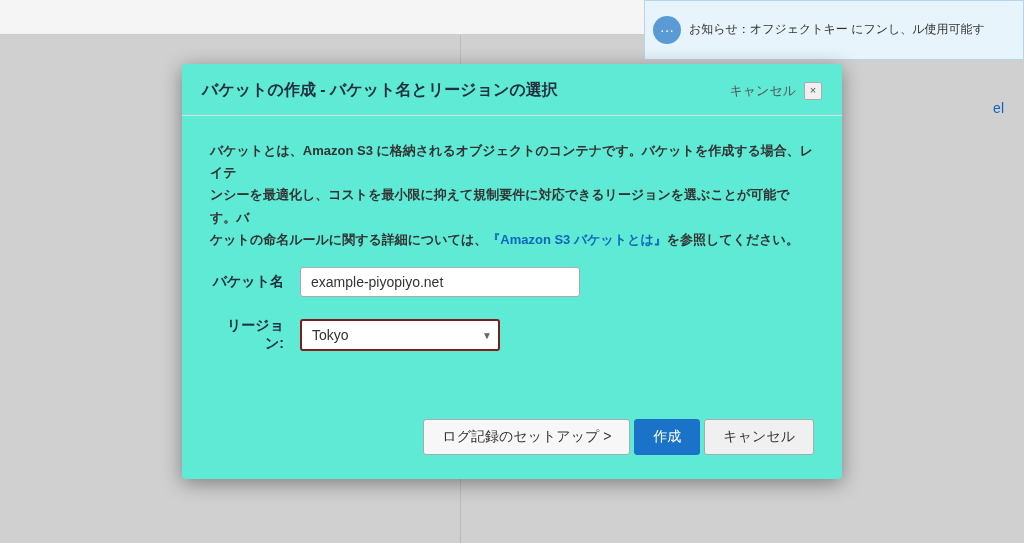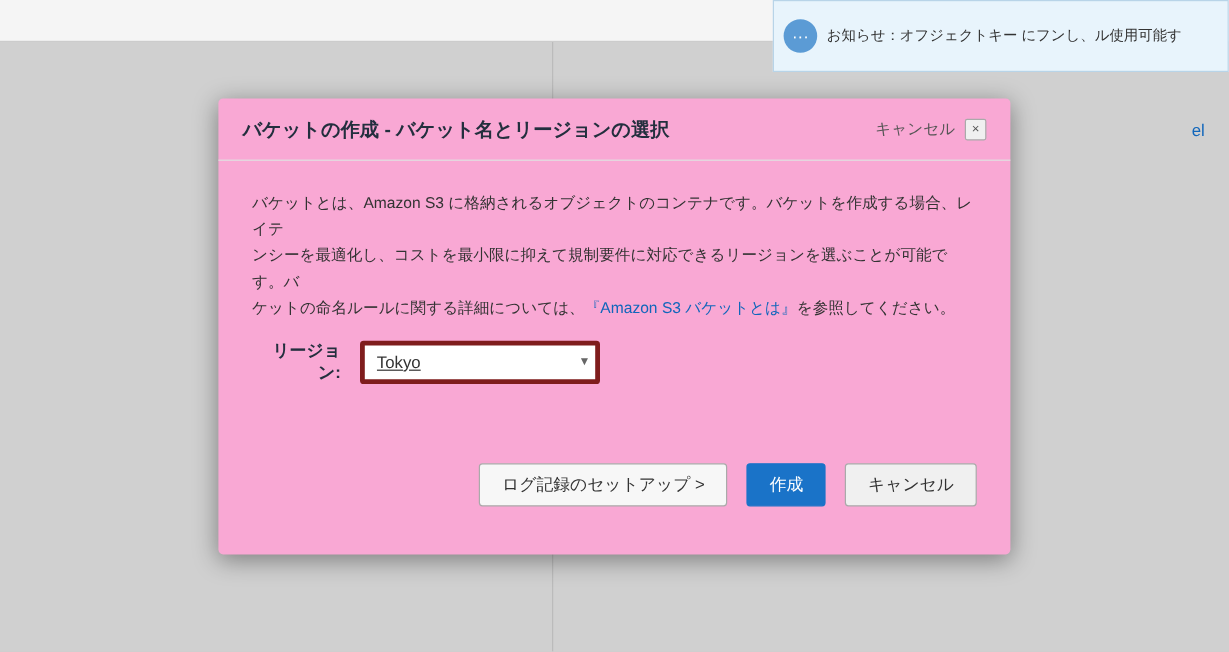--- a/index.html
+++ b/index.html
@@ -87,21 +87,21 @@
       top: 0;
       left: 0;
       width: 100%;
       height: 100%;
       display: flex;
       align-items: center;
       justify-content: center;
     }
 
     .modal {
-      background: #f9a8d4;
+      background: #5eead4;
       border-radius: 4px;
       box-shadow: 0 4px 20px rgba(0, 0, 0, 0.4);
       width: 660px;
       min-height: 380px;
       position: relative;
       padding: 0;
     }
 
     .modal-header {
       display: flex;
@@ -147,20 +147,21 @@
 
     .modal-body {
       padding: 24px 28px 20px 28px;
     }
 
     .description {
       font-size: 13px;
       color: #333;
       line-height: 1.7;
       margin-bottom: 16px;
+      font-weight: bold;
     }
 
     .description a {
       color: #1166bb;
       text-decoration: none;
     }
 
     .form-row {
       display: flex;
       align-items: center;
@@ -189,49 +190,48 @@
     }
 
     .form-select-wrapper {
       position: relative;
       width: 200px;
     }
 
     .form-select {
       appearance: none;
       -webkit-appearance: none;
-      border: 4px solid #7f1d1d;
+      border: 2px solid #7f1d1d;
       border-radius: 3px;
       padding: 6px 28px 6px 10px;
       font-size: 14px;
       color: #333;
       width: 100%;
       background: #fff;
       cursor: pointer;
       outline: none;
       font-family: inherit;
-      text-decoration: underline;
     }
 
     .select-arrow {
       position: absolute;
       right: 8px;
       top: 50%;
       transform: translateY(-50%);
       pointer-events: none;
       color: #666;
       font-size: 10px;
     }
 
     .modal-footer {
       display: flex;
       justify-content: flex-end;
       align-items: center;
       padding: 16px 28px 24px 28px;
-      gap: 16px;
+      gap: 4px;
       margin-top: 10px;
     }
 
     .btn {
       padding: 8px 18px;
       border-radius: 3px;
       font-size: 14px;
       cursor: pointer;
       border: 1px solid #aaa;
       font-family: inherit;
@@ -287,20 +287,24 @@
     </div>
 
     <div class="modal-body">
 
       <p class="description">
         <span>バケットとは、Amazon S3 に格納されるオブジェクトのコンテナです。バケットを作成する場合、レイテ</span><br>
         <span>ンシーを最適化し、コストを最小限に抑えて規制要件に対応できるリージョンを選ぶことが可能です。バ</span><br>
         <span>ケットの命名ルールに関する詳細については、</span><a href="#">『Amazon S3 バケットとは』</a><span>を参照してください。</span>
       </p>
 
+      <div class="form-row">
+        <label class="form-label">バケット名</label>
+        <input class="form-input" type="text" value="example-piyopiyo.net" style="">
+      </div>
 
       <div class="form-row">
         <label class="form-label">リージョン:</label>
         <div class="form-select-wrapper">
           <select class="form-select">
             <option value="Tokyo" selected="">Tokyo</option>
             <option value="us-east-1">US East (N. Virginia)</option>
             <option value="us-west-2">US West (Oregon)</option>
             <option value="eu-west-1">EU (Ireland)</option>
             <option value="ap-southeast-1">Asia Pacific (Singapore)</option>

